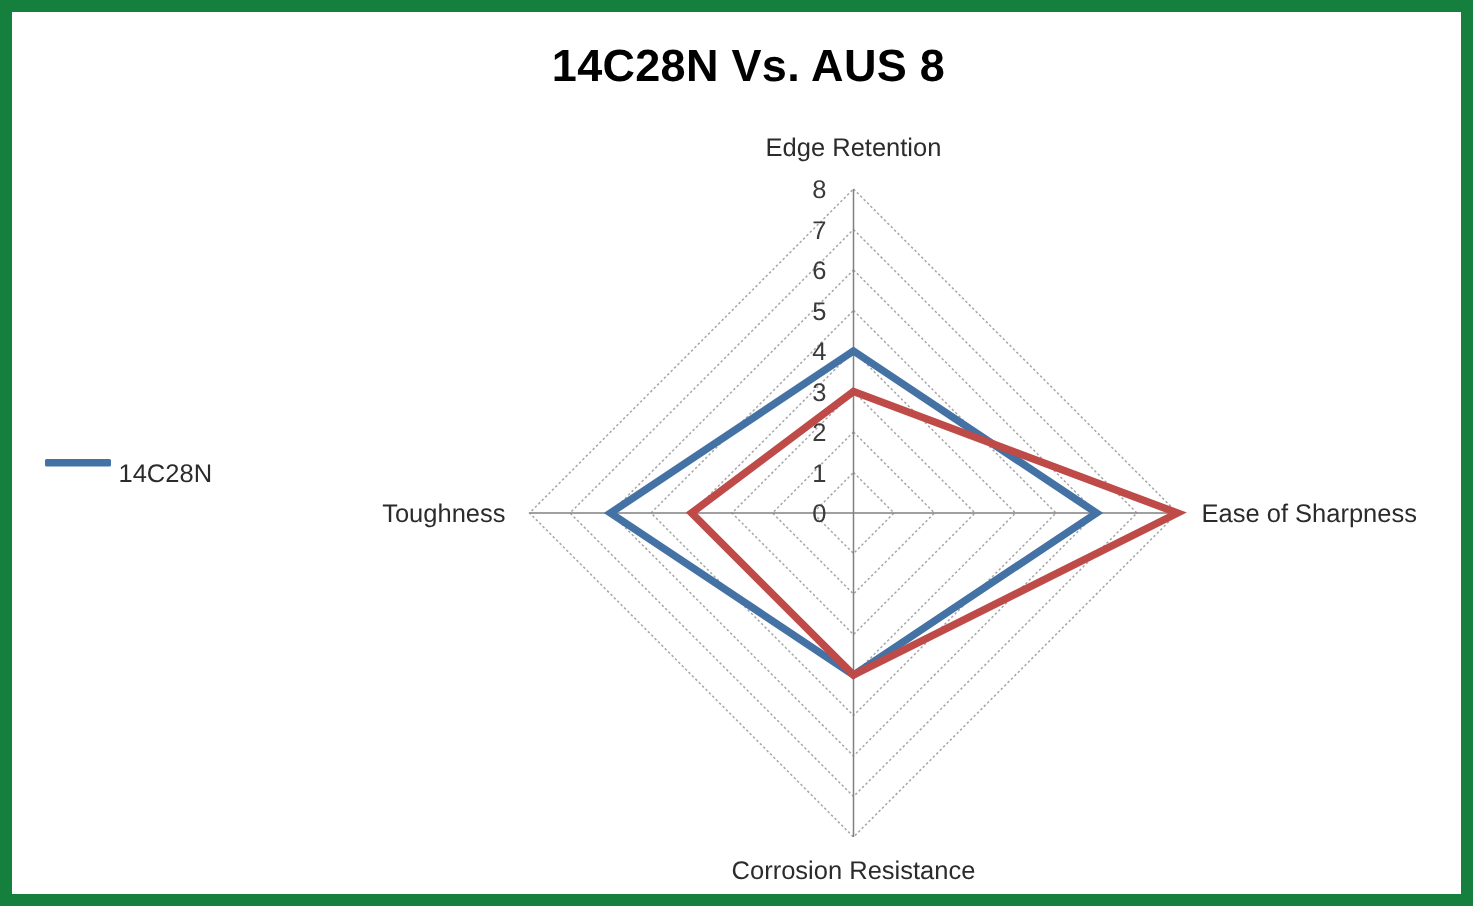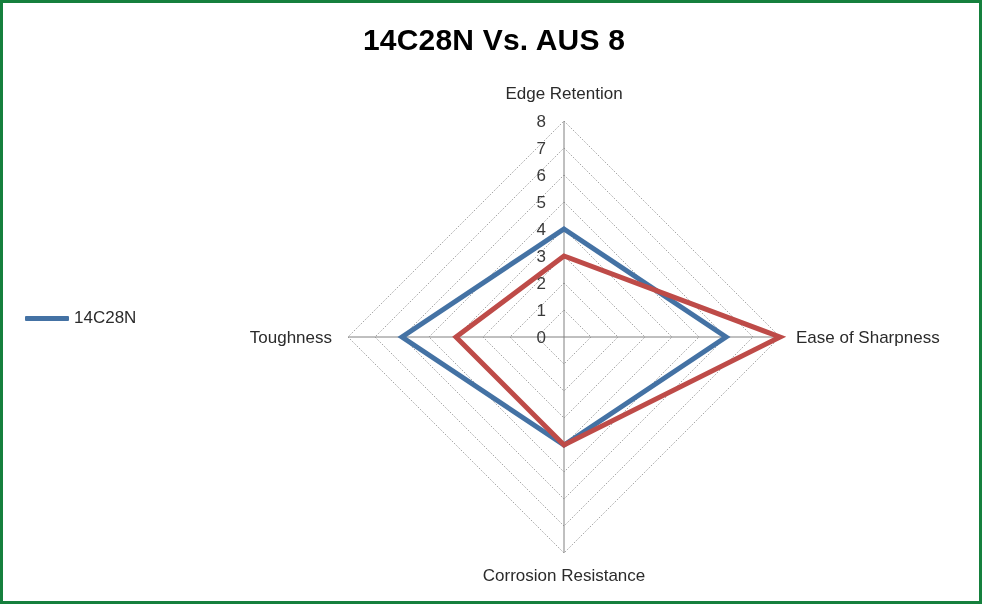--- a/index.html
+++ b/index.html
@@ -8,21 +8,21 @@
     background: #ffffff;
   }
   body {
     font-family: "Liberation Sans", sans-serif;
   }
   #chart-frame {
     position: relative;
     width: 982px;
     height: 604px;
     box-sizing: border-box;
-    border: 3px solid #15803d;
+    border: 8px solid #15803d;
     background: #ffffff;
     overflow: hidden;
   }
   #chart-title {
     position: absolute;
     left: 0;
     top: 20px;
     width: 982px;
     text-align: center;
     font-size: 30px;
@@ -48,21 +48,21 @@
     text-anchor: end;
   }
   #legend {
     position: absolute;
     left: 22px;
     top: 298px;
     width: 180px;
   }
   .legend-row {
     display: flex;
-    align-items: center;
+    align-items: flex-start;
     height: 34px;
   }
   .legend-swatch {
     width: 44px;
     height: 5px;
     border-radius: 1px;
     margin-right: 5px;
   }
   .legend-text {
     font-size: 17px;

